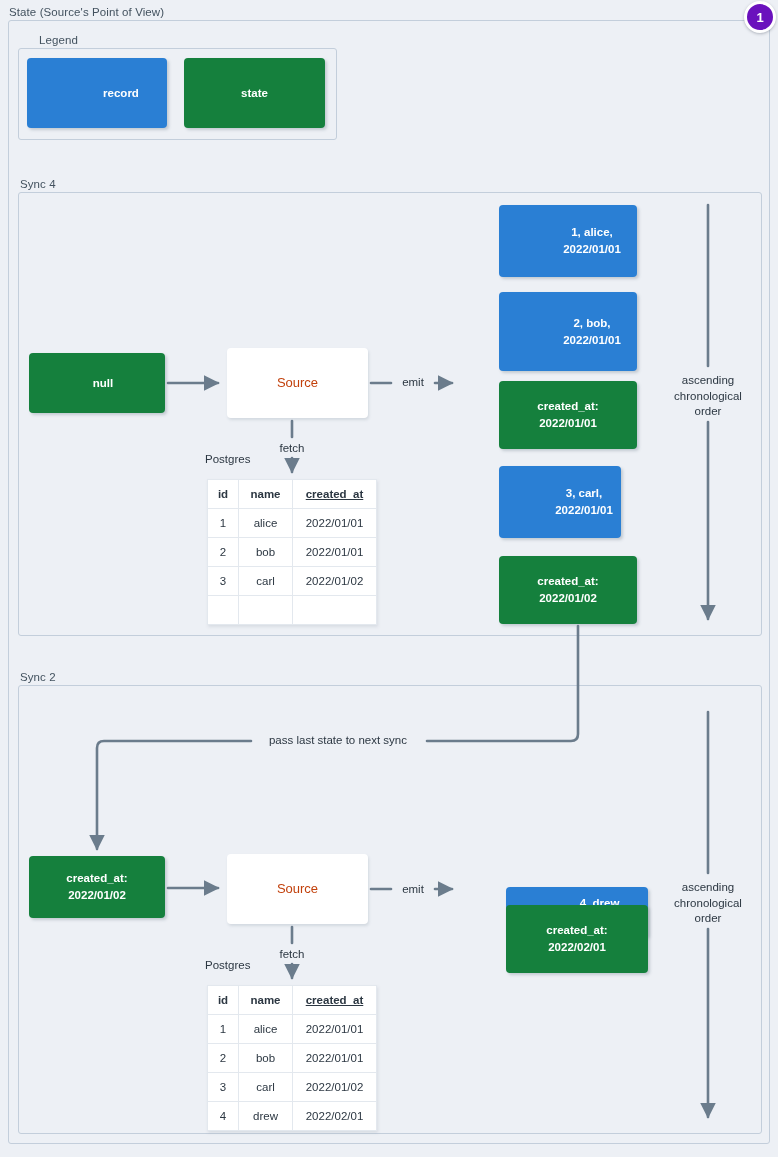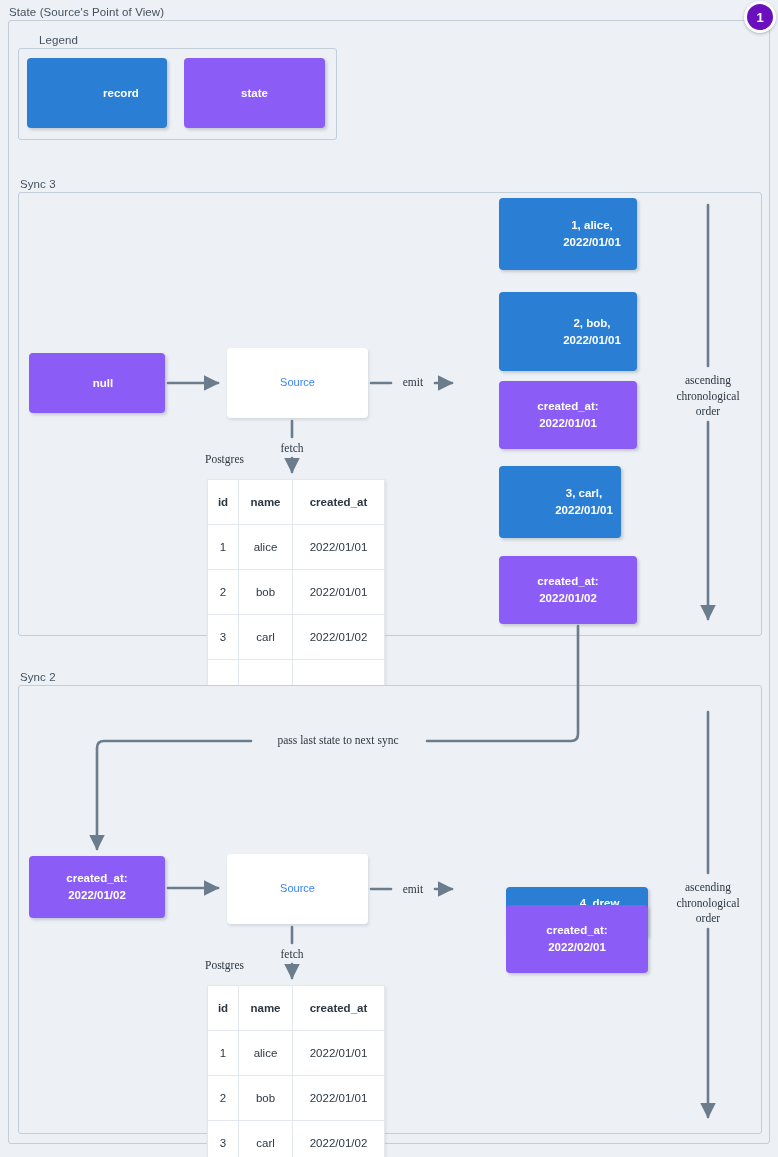--- a/index.html
+++ b/index.html
@@ -44,64 +44,63 @@
     white-space: pre-line;
   }
   .node.record {
     background: #2a7fd4;
     color: #ffffff;
     font-weight: bold;
     box-shadow: 2px 2px 3px rgba(100,115,130,.30);
     padding-left: 48px;
   }
   .node.state {
-    background: #8b5cf6;
+    background: #15803d;
     color: #ffffff;
     font-weight: bold;
     box-shadow: 2px 2px 3px rgba(100,115,130,.30);
   }
   .node.plain {
     background: #ffffff;
-    color: #3b82f6;
+    color: #c2410c;
     font-weight: normal;
-    font-size: 11px;
+    font-size: 13px;
     box-shadow: 1px 2px 3px rgba(120,135,150,.22);
   }
 
   
   table.pg {
     position: absolute;
     border-collapse: collapse;
     background: #ffffff;
     font-size: 11.5px;
     color: #2c3742;
     box-shadow: 1px 2px 3px rgba(120,135,150,.18);
   }
   table.pg th, table.pg td {
     border: 1px solid #e3e8ee;
     text-align: center;
     height: 29px;
-    padding: 16px 6px;
+    padding: 8px 6px;
     white-space: nowrap;
   }
   table.pg th { font-weight: bold; }
   table.pg td.empty { color: transparent; }
   .col-id   { width: 31px; }
   .col-name { width: 54px; }
-  .col-date { width: 92px; }
+  .col-date { width: 84px; text-decoration: underline; }
 
   
   .txt {
     position: absolute;
     font-size: 11.5px;
     color: #2c3742;
     white-space: pre-line;
     text-align: center;
     line-height: 1.35;
-    font-family: Liberation Serif, serif;
   }
   .txt.left { text-align: left; white-space: nowrap; }
 
   
   svg.edges {
     position: absolute;
     left: 0; top: 0;
     width: 778px; height: 1157px;
     pointer-events: none;
     overflow: visible;
@@ -133,21 +132,21 @@
 
   <div class="group-label" style="left:20px; top:34px;margin-left:19px;">Legend</div>
   <div class="group" style="left:18px; top:48px; width:319px; height:92px;"></div>
   <div class="node record" style="left:27px; top:58px; width:140px; height:70px;">
     <span>record</span>
   </div>
   <div class="node state" style="left:184px; top:58px; width:141px; height:70px;">
     <span>state</span>
   </div>
 
-  <div class="group-label" style="left:20px; top:178px;">Sync 3</div>
+  <div class="group-label" style="left:20px; top:178px;">Sync 4</div>
   <div class="group" style="left:18px; top:192px; width:744px; height:444px;"></div>
 
   <div class="node state" style="left:29px; top:353px; width:136px; height:60px;padding-left:12px;">
     <span>null</span>
   </div>
 
   <div class="node plain" style="left:227px; top:348px; width:141px; height:70px;">
     <span>Source</span>
   </div>
 
@@ -183,21 +182,21 @@
         <td>2022/01/02</td>
       </tr>
       <tr>
         <td class="empty"></td>
         <td class="empty"></td>
         <td class="empty"></td>
       </tr>
     </tbody>
   </table>
 
-  <div class="node record" style="left:499px; top:198px; width:138px; height:72px;">
+  <div class="node record" style="left:499px; top:205px; width:138px; height:72px;">
     <span>1, alice, 2022/01/01</span>
   </div>
   <div class="node record" style="left:499px; top:292px; width:138px; height:79px;">
     <span>2, bob, 2022/01/01</span>
   </div>
   <div class="node state" style="left:499px; top:381px; width:138px; height:68px;">
     <span>created_at:
 2022/01/01</span>
   </div>
   <div class="node record" style="left:499px; top:466px; width:122px; height:72px;">

